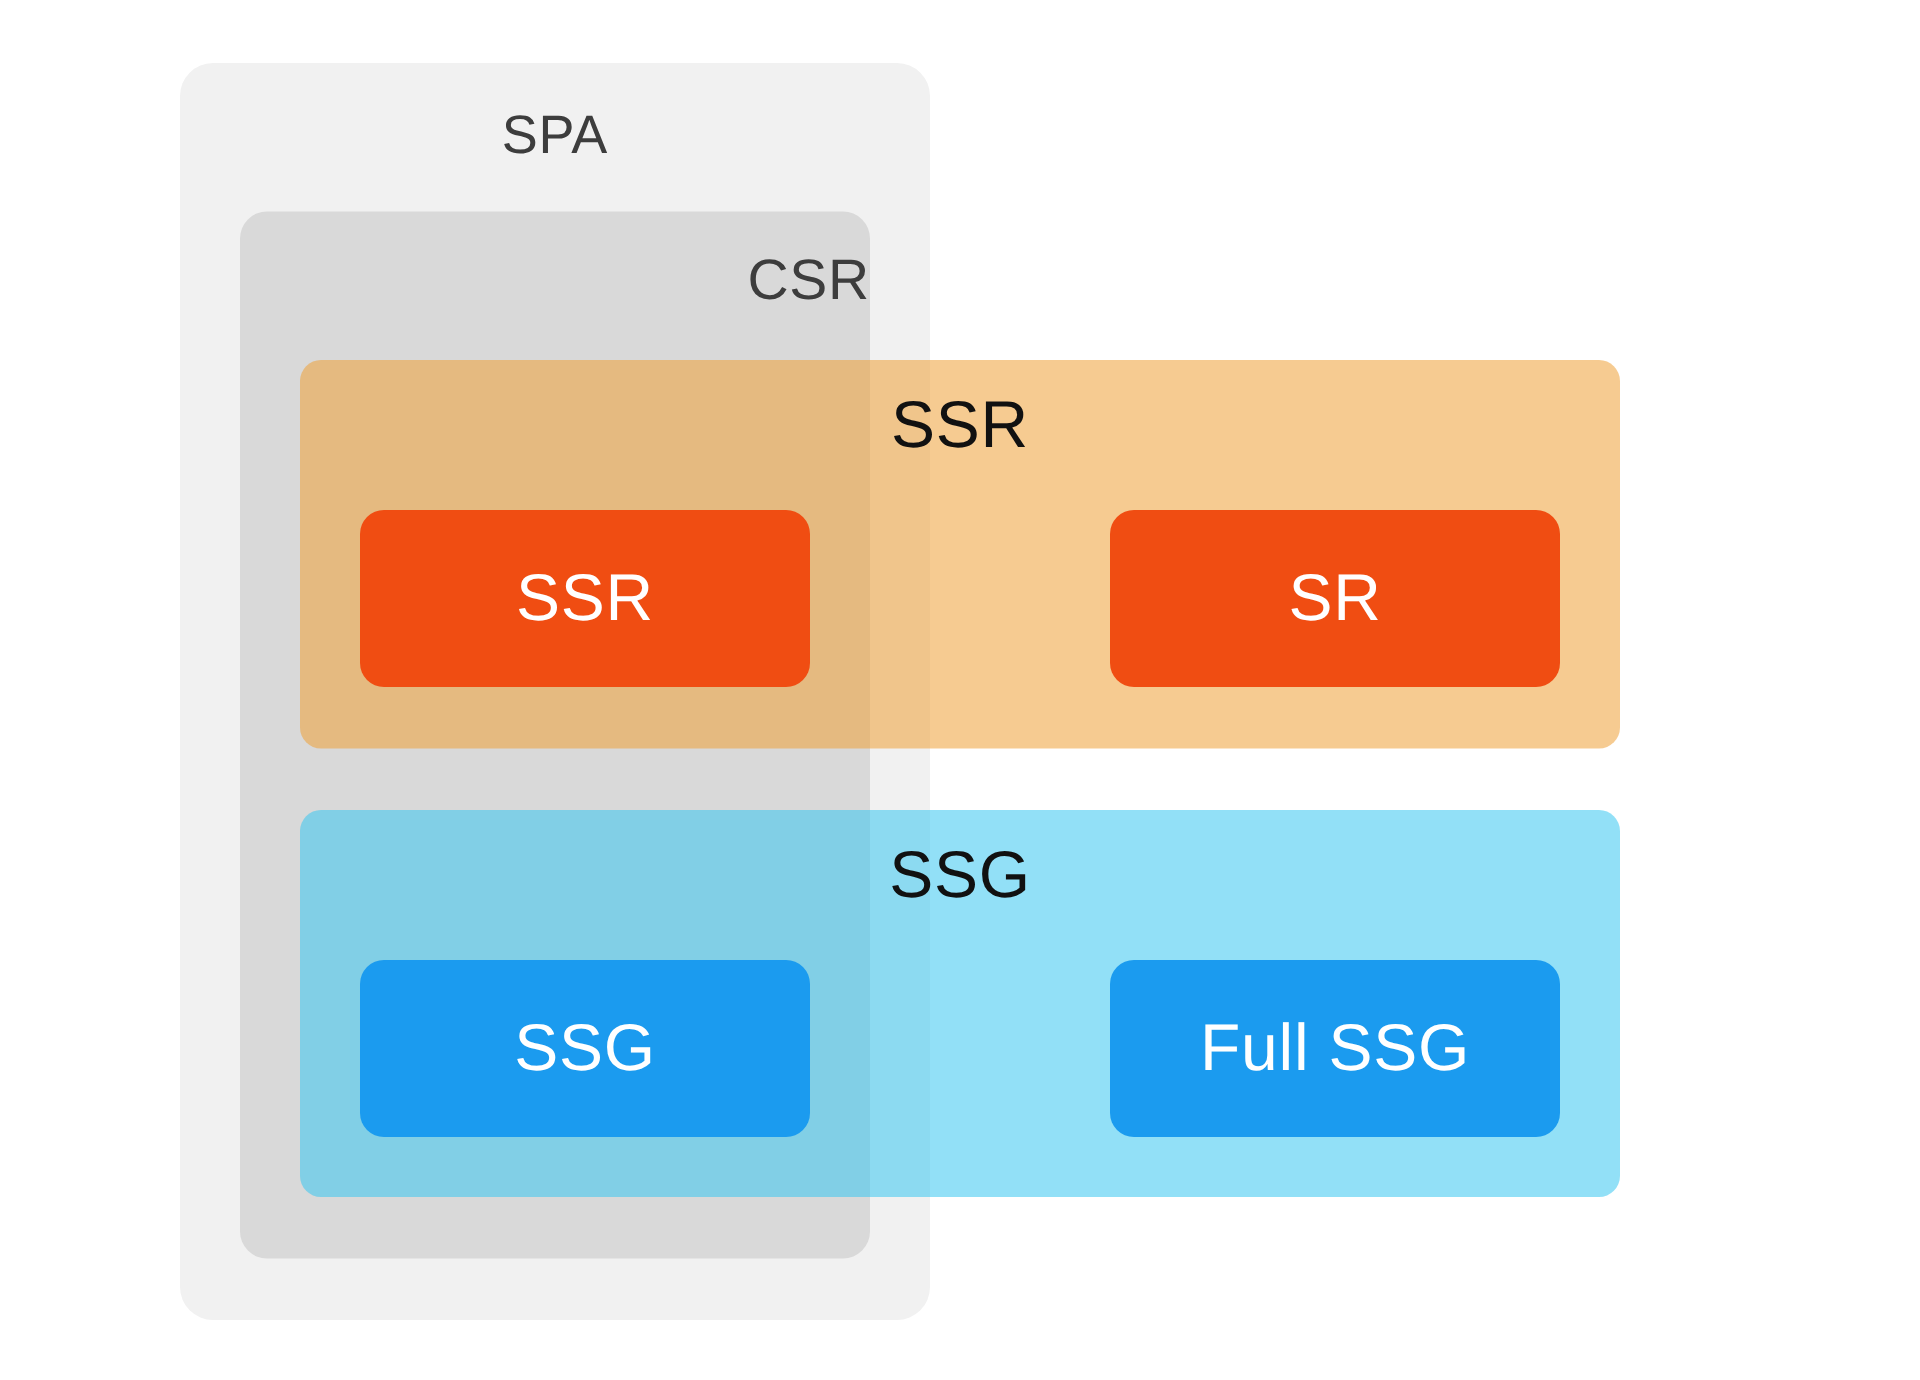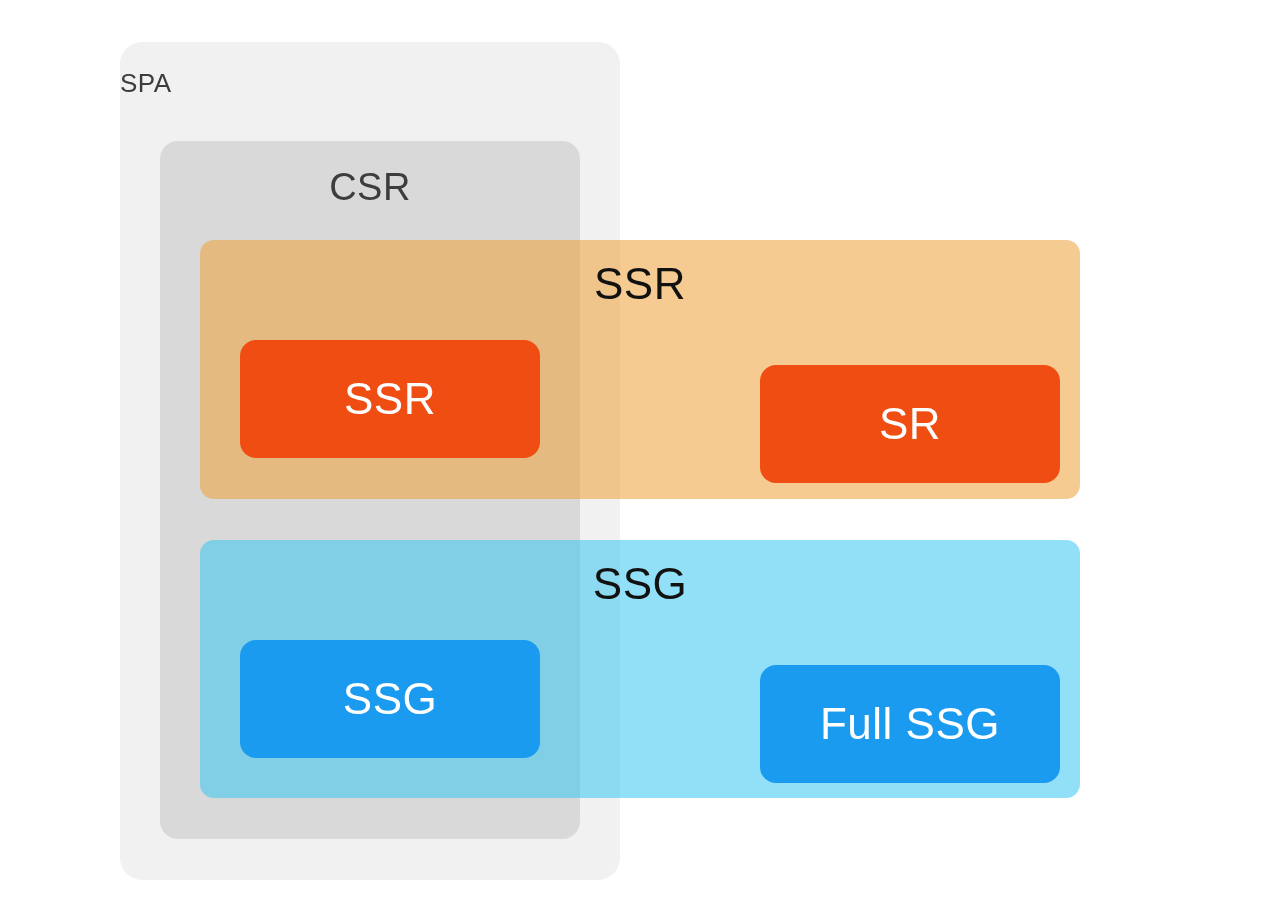--- a/index.html
+++ b/index.html
@@ -22,40 +22,40 @@
     width: 500px;
     height: 838px;
     background: var(--column-bg, #f1f1f1);
     border-radius: 22px;
     z-index: 1;
   }
   .app-column.spa { left: 120px; }
   .app-column.mpa { left: 660px; }
   .app-column-label {
     margin-top: 26px;
-    text-align: left;
-    font-size: 26px;
+    text-align: center;
+    font-size: 36px;
     line-height: 1.2;
     color: var(--group-label-text, #3d3d3d);
     letter-spacing: 0.5px;
   }
   
   .csr-box {
     position: absolute;
     left: 160px;
     top: 141px;
     width: 420px;
     height: 698px;
     background: var(--csr-bg, #d9d9d9);
     border-radius: 18px;
     z-index: 2;
   }
   .csr-label {
     margin-top: 24px;
-    text-align: center;
+    text-align: right;
     font-size: 38px;
     line-height: 1.2;
     color: var(--group-label-text, #3d3d3d);
     letter-spacing: 0.5px;
   }
   
   .band {
     position: absolute;
     left: 200px;
     width: 880px;
@@ -90,21 +90,21 @@
     align-items: center;
     justify-content: center;
     font-size: 44px;
     color: var(--node-text, #ffffff);
     letter-spacing: 0.5px;
     z-index: 4;
   }
   .node.row-ssr { top: 340px; background: var(--ssr-node-bg, #f04d12); }
   .node.row-ssg { top: 640px; background: var(--ssg-node-bg, #1b9bef); }
   .node.col-spa { left: 240px; }
-  .node.col-mpa { left: 760px; margin-top: 25px; }
+  .node.col-mpa { left: 740px; }
 </style>
 </head>
 <body>
 
 <div class="canvas">
 
   <section class="app-column spa">
     <div class="app-column-label">SPA</div>
   </section>
 

